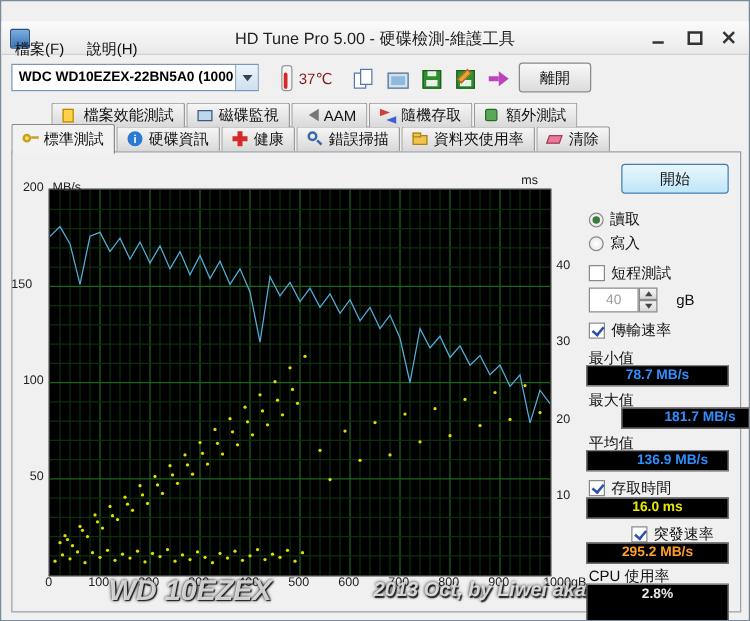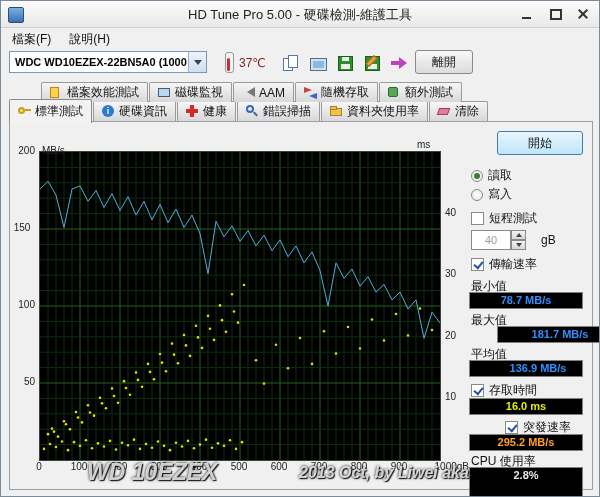--- a/index.html
+++ b/index.html
@@ -1,17 +1,17 @@
 <!DOCTYPE html>
 <html><head>
 <meta charset="utf-8">
 <style>
   html,body{margin:0;padding:0;background:#888;font-family:"Liberation Sans","DejaVu Sans",sans-serif;}
   .window{position:relative;width:600px;height:497px;background:#f0f0f0;border:1px solid #7a8a99;box-sizing:border-box;overflow:hidden;}
-  .titlebar{position:absolute;left:0;top:0;width:100%;height:26px;background:linear-gradient(#fbfbfb,#e9e9e9);border-bottom:1px solid #d0d0d0;}
+  .titlebar{position:absolute;left:0;top:16px;width:100%;height:26px;background:linear-gradient(#fbfbfb,#e9e9e9);border-bottom:1px solid #d0d0d0;}
   .title{position:absolute;left:0;right:0;top:5px;text-align:center;font-size:13px;color:#222;}
   .appicon{position:absolute;left:7px;top:6px;width:14px;height:14px;background:linear-gradient(#7ab0e0,#3a70b0);border:1px solid #2a5080;border-radius:2px;}
   .wbtns{position:absolute;right:8px;top:5px;display:flex;gap:12px;}
   .wbtn{width:16px;height:16px;position:relative;cursor:default;}
   .wbtn.min::after{content:'';position:absolute;left:3px;bottom:3px;width:9px;height:2px;background:#333;}
   .wbtn.max::after{content:'';position:absolute;left:3px;top:3px;width:8px;height:7px;border:2px solid #333;}
   .wbtn.close::before,.wbtn.close::after{content:'';position:absolute;left:7px;top:2px;width:2px;height:12px;background:#333;}
   .wbtn.close::before{transform:rotate(45deg);} .wbtn.close::after{transform:rotate(-45deg);}
   .menubar{position:absolute;left:2px;top:27px;display:flex;font-size:12px;color:#111;}
   .menuitem{padding:3px 9px;}
@@ -354,21 +354,21 @@
         <circle cx="332" cy="167.552" r="1.3" fill="#e0e000"></circle>
         <circle cx="344" cy="188.496" r="1.3" fill="#e0e000"></circle>
         <circle cx="356" cy="162.008" r="1.3" fill="#e0e000"></circle>
         <circle cx="368" cy="183.568" r="1.3" fill="#e0e000"></circle>
         <circle cx="380" cy="156.464" r="1.3" fill="#e0e000"></circle>
         <circle cx="392" cy="178.024" r="1.3" fill="#e0e000"></circle>
         <polyline points="0.0,37.0 8.0,29.3 16.0,43.1 24.0,75.5 32.0,37.0 40.0,33.9 48.0,49.3 56.0,38.5 64.0,55.4 72.0,41.6 80.0,58.5 88.0,44.7 96.0,63.1 104.0,49.3 112.0,67.8 120.0,52.4 128.0,70.8 136.0,57.0 144.0,75.5 152.0,63.1 160.0,81.6 168.0,121.7 176.0,69.3 184.0,84.7 192.0,73.9 200.0,89.3 208.0,78.5 216.0,93.9 224.0,83.2 232.0,98.6 240.0,87.8 248.0,104.7 256.0,93.9 264.0,110.9 272.0,100.1 280.0,118.6 288.0,154.0 296.0,110.9 304.0,126.3 312.0,117.0 320.0,134.0 328.0,124.7 336.0,140.1 344.0,132.4 352.0,147.8 360.0,140.1 368.0,157.1 376.0,147.8 384.0,186.3 392.0,160.2 400.0,170.9" fill="none" stroke="#58acdc" stroke-width="1"></polyline>
       </svg>
   <div class="axlbl" style="left: 0px; top: 237px; width: 26px; text-align: right;">50</div>
       <div class="axlbl" style="left: 0px; top: 160px; width: 26px; text-align: right;">100</div>
-      <div class="axlbl" style="left: 0px; top: 83px; width: 26px; text-align: center;">150</div>
+      <div class="axlbl" style="left: 0px; top: 83px; width: 26px; text-align: left;">150</div>
       <div class="axlbl" style="left: 0px; top: 6px; width: 26px; text-align: right;">200</div>
       <div class="axlbl" style="left: 33px; top: 6px;">MB/s</div>
       <div class="axlbl" style="left: 436px; top: 252.4px;">10</div>
       <div class="axlbl" style="left: 436px; top: 190.8px;">20</div>
       <div class="axlbl" style="left: 436px; top: 129.2px;">30</div>
       <div class="axlbl" style="left: 436px; top: 67.6px;">40</div>
       <div class="axlbl" style="left: 408px; top: 0px;">ms</div>
       <div class="axlbl" style="left: 14px; top: 322px; width: 32px; text-align: center;">0</div>
       <div class="axlbl" style="left: 54px; top: 322px; width: 32px; text-align: center;">100</div>
       <div class="axlbl" style="left: 94px; top: 322px; width: 32px; text-align: center;">200</div>

